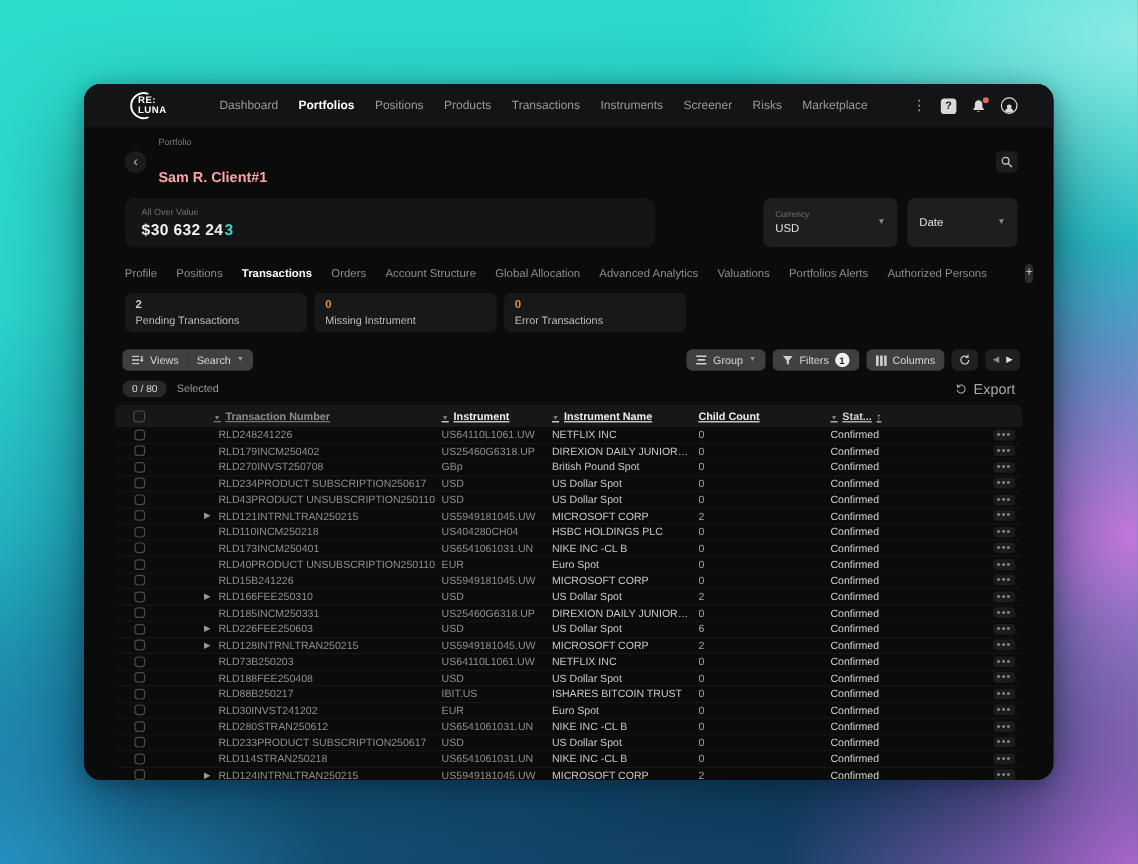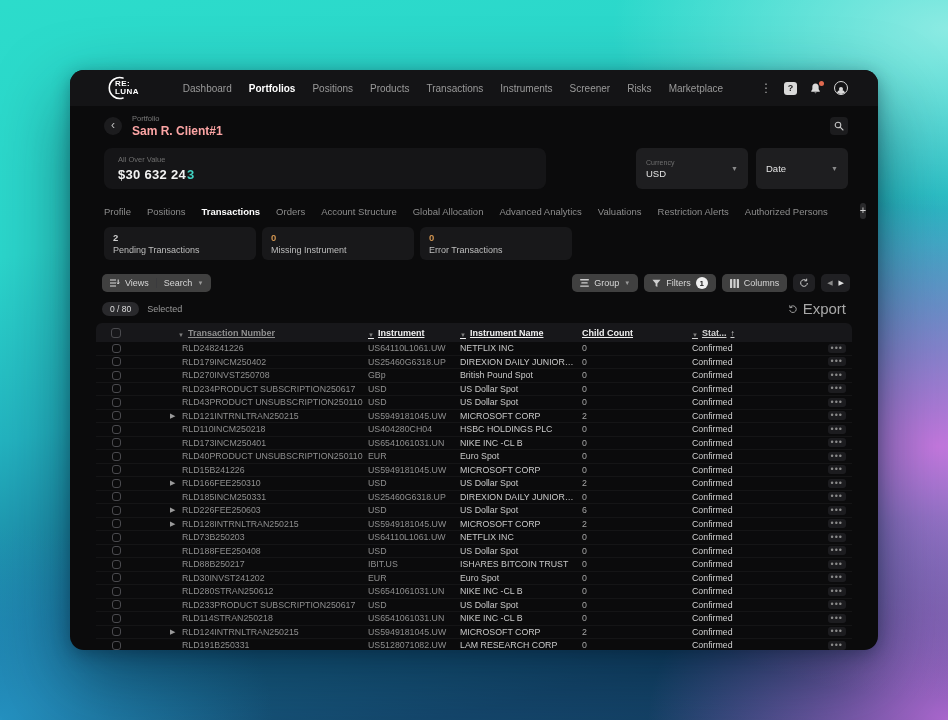--- a/index.html
+++ b/index.html
@@ -32,21 +32,21 @@
   .icon-btn { color:#c7c7c7; font-size:11px; cursor:pointer; display:flex; align-items:center; justify-content:center; position:relative; }
   .kebab { font-size:12px; color:#a8a8a8; letter-spacing:0; }
   .help-sq { width:13px; height:13px; border-radius:3px; background:#d9d9d9; color:#222; font-size:9px; font-weight:bold; display:flex; align-items:center; justify-content:center; }
   .bell-dot { position:absolute; top:-1px; right:-2px; width:5px; height:5px; border-radius:50%; background:#e0694f; }
   .avatar-circ { width:14px; height:14px; border:1.3px solid #d9d9d9; border-radius:50%; display:flex; align-items:flex-end; justify-content:center; overflow:hidden; }
   .avatar-circ .head { width:4px; height:4px; border-radius:50%; background:#d9d9d9; margin-bottom:0px; position:relative; top:-3px; }
   .avatar-circ .shoulders { width:8px; height:4px; border-radius:4px 4px 0 0; background:#d9d9d9; position:absolute; bottom:0; }
   
   .ph { display:flex; align-items:center; padding:8px 30px 6px 34px; }
   .back-btn { width:18px; height:18px; border-radius:50%; background:#1c1c1e; color:#bbb; font-size:12px; line-height:16px; text-align:center; margin-right:10px; cursor:pointer; }
-  .ph-text .plabel { font-size:7.5px; color:#7a7a7a; margin-bottom:1px; }
+  .ph-text .plabel { font-size:7.5px; color:#7a7a7a; margin-bottom:18px; }
   .ph-text .pname { font-size:12px; font-weight:bold; color:#fca5a5; }
   .ph-spacer { flex:1; }
   .search-btn { width:18px; height:18px; border-radius:4px; background:#1c1c1e; display:flex; align-items:center; justify-content:center; cursor:pointer; }
   
   .stats-row { display:flex; align-items:stretch; padding:4px 30px 8px 34px; gap:8px; }
   .stats-panel { background:#151517; border-radius:8px; padding:7px 40px 7px 14px; display:flex; gap:50px; width:442px;flex-direction:column; }
   .stat .slabel { font-size:7.5px; color:#6f6f6f; margin-bottom:3px; display:flex; align-items:center; gap:6px; }
   .stat .twr { color:#9a9a9a; font-size:7.5px; }
   .stat .caret { color:#8a8a8a; font-size:6px; }
   .stat .sval { font-size:13px; font-weight:bold; color:#f2f2f2; letter-spacing:.3px; display:flex; align-items:center; gap:7px; }
@@ -86,21 +86,21 @@
   .tool-right { display:flex; align-items:center; gap:6px; }
   .count-badge { background:#f0f0f0; color:#1b1b1b; font-size:8px; font-weight:bold; min-width:12px; height:12px; border-radius:6px; display:flex; align-items:center; justify-content:center; padding:0 3px; }
   .iconbtn-sq { background:#202023; border-radius:5px; height:18px; width:22px; display:flex; align-items:center; justify-content:center; color:#cfcfcf; font-size:11px; cursor:pointer; }
   .pager { background:#202023; border-radius:5px; height:18px; display:flex; align-items:center; padding:0 6px; gap:6px; }
   .pager .pg { font-size:7px; cursor:pointer; }
   .pg.prev { color:#8a8a8a; } .pg.next { color:#e0e0e0; }
   .sel-row { display:flex; align-items:center; padding:4px 6px 6px 6px; }
   .sel-pill { background:#29292c; border-radius:9px; font-size:8.5px; color:#dedede; padding:2px 8px; margin-right:8px; }
   .sel-lab { font-size:9px; color:#9a9a9a; }
   .sel-spacer { flex:1; }
-  .export { display:flex; align-items:center; gap:5px; font-size:15px; color:#a8a8a8; cursor:pointer; }
+  .export { display:flex; align-items:center; gap:5px; font-size:12px; color:#a8a8a8; cursor:pointer; }
   
   .tgrid { display:grid; grid-template-columns:40px 232px 92px 122px 86px 1fr 34px; align-items:center; }
   .thead { background:#17171a; border-radius:6px 6px 0 0; height:19px; font-size:9px; font-weight:bold; color:#f0f0f0; }
   .th { display:flex; align-items:flex-end; gap:4px;text-decoration:underline; }
   .th .sc { color:#7d7d7d; font-size:6px; font-weight:normal; cursor:pointer; }
   .th.c-tx { padding-left:42px; }
   .th.c-status { padding-left:24px; }
   .th .sort-up { color:#cfcfcf; font-size:8px; font-weight:normal; }
   .cb { width:10px; height:10px; border:1px solid #4a4a4e; border-radius:3px; display:inline-block; cursor:pointer; }
   .c-cb { display:flex; justify-content:center; }
@@ -204,21 +204,21 @@
   <div class="tabs">
     <div style="display:flex;gap:16px">
         <span class="tab">Profile</span>
         <span class="tab">Positions</span>
         <span class="tab active">Transactions</span>
         <span class="tab">Orders</span>
         <span class="tab">Account Structure</span>
         <span class="tab">Global Allocation</span>
         <span class="tab">Advanced Analytics</span>
         <span class="tab">Valuations</span>
-        <span class="tab">Restriction Alerts</span>
+        <span class="tab">Portfolios Alerts</span>
         <span class="tab">Authorized Persons</span>
       </div>
     <div class="tabs-spacer"></div>
     <div class="plus-btn">+</div>
   </div>
 
   <div class="cards">
       <div class="card">
      <div class="cval gray">2</div>
      <div class="clab">Pending Transactions</div>

